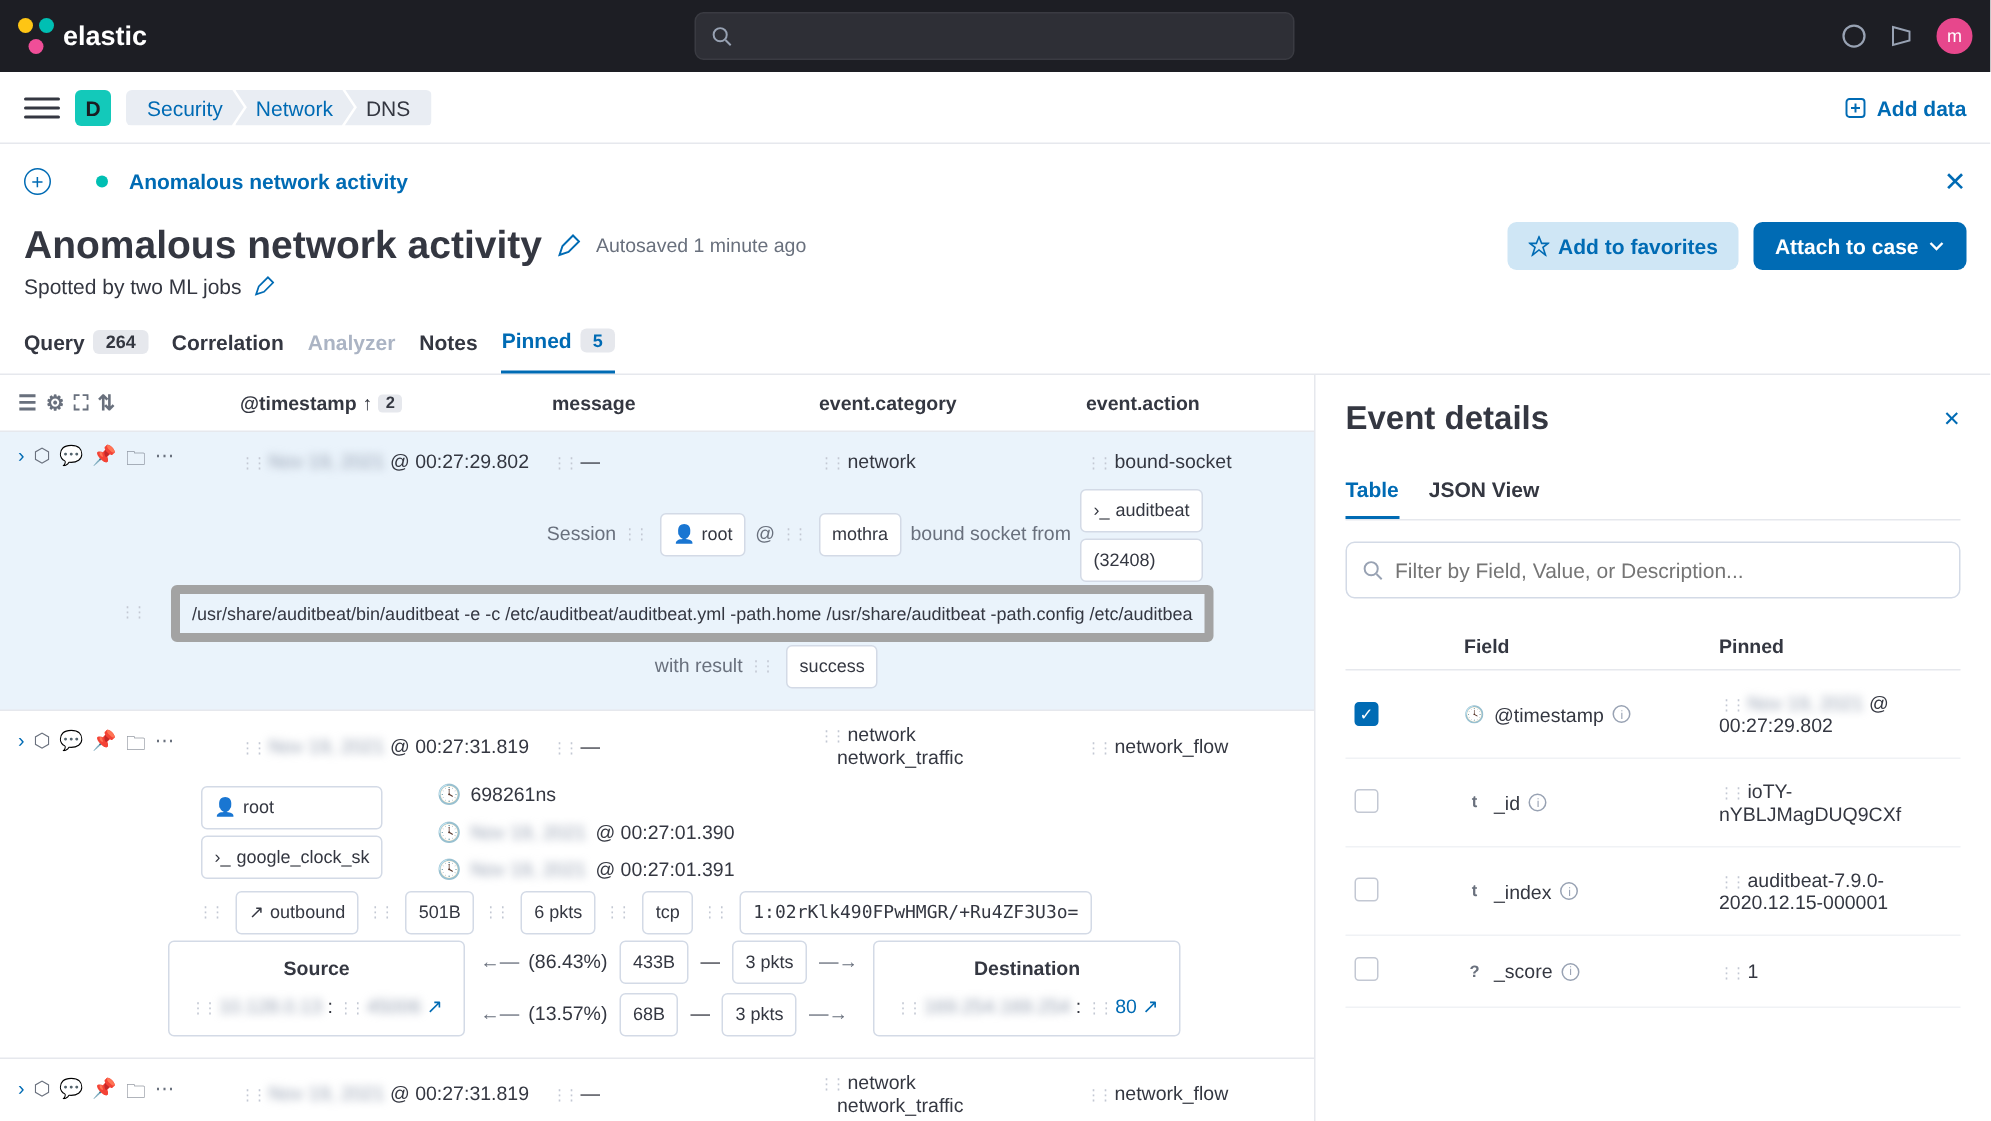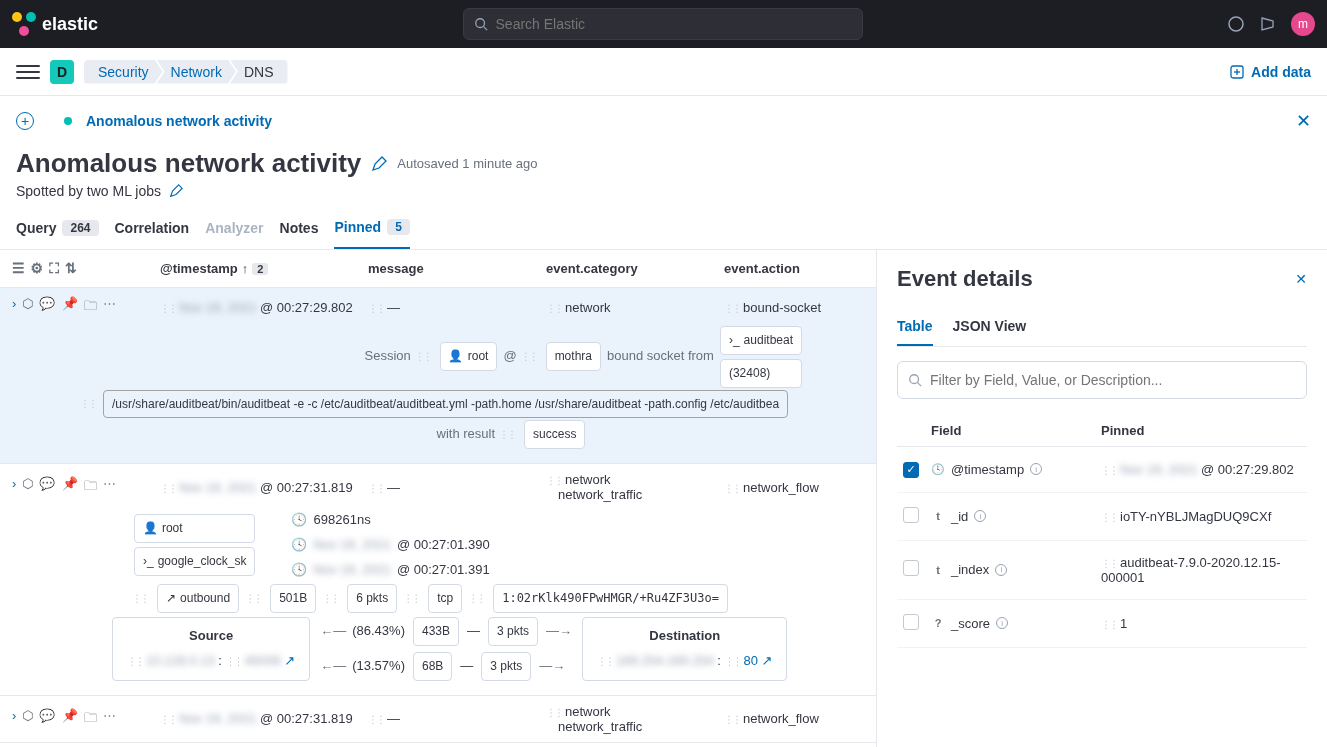--- a/index.html
+++ b/index.html
@@ -78,21 +78,21 @@
 .row-ts { flex:0 0 200px; color:#343741;}
 .row-ts .blur { filter:blur(3px); color:#98a2b3;}
 .row-msg { flex:0 0 170px;}
 .row-cat { flex:0 0 170px;}
 .row-act { flex:1;}
 .dotgrip { color:#c3c8d3; letter-spacing:-2px; font-size:10px; margin-right:3px;}
 .chip { display:inline-flex; align-items:center; gap:4px; border:1px solid #d3dae6; border-radius:4px; padding:2px 8px; margin:2px; font-size:12px; background:#fff;}
 .row-body { padding:6px 0 4px 148px; color:#343741; line-height:1.9;}
 .row-body .line { display:flex; align-items:center; flex-wrap:wrap; gap:4px;}
 .muted { color:#69707d;}
-.long-chip { display:inline-block; border:1px solid #a3a3a3; border-radius:4px; padding:2px 8px; font-size:12px; max-width:740px; white-space:nowrap; overflow:hidden; text-overflow:ellipsis;}
+.long-chip { display:inline-block; border:6px solid #a3a3a3; border-radius:4px; padding:2px 8px; font-size:12px; max-width:740px; white-space:nowrap; overflow:hidden; text-overflow:ellipsis;margin-left:11px;}
 .link-blue { color:#006bb4;}
 .src-dest-box { border:1px solid #d3dae6; border-radius:4px; padding:6px 14px; text-align:center; display:inline-block; min-width:170px;}
 .src-dest-box .hd{font-weight:600;}
 .flex-inline{display:inline-flex;align-items:center;gap:6px;}
 
 
 .table-footer { display:flex; align-items:center; padding:10px 12px; border-top:1px solid #e6e8ed; font-size:14px; color:#343741;}
 
 
 .details-head { display:flex; align-items:center; justify-content:space-between;gap:13px;}
@@ -101,21 +101,21 @@
 .dt-tab { padding:10px 0; font-weight:600; cursor:pointer;}
 .dt-tab.active { color:#006bb4; border-bottom:2px solid #006bb4;}
 .filter-box { margin-top:14px; border:1px solid #d3dae6; border-radius:6px; height:38px; display:flex; align-items:center; padding:0 10px; gap:8px; color:#98a2b3;}
 .filter-box input { border:none; outline:none; flex:1; font-size:14px;}
 .details-tbl { margin-top:16px;}
 .dt-head { display:flex; font-weight:700; padding:8px 6px; font-size:13px; border-bottom:1px solid #e6e8ed;}
 .dt-row { display:flex; align-items:center; padding:14px 6px; border-bottom:1px solid #f0f2f5; font-size:13px;}
 .dt-check { width:28px;}
 .checkbox { width:16px; height:16px; border:1px solid #c3c8d3; border-radius:3px; display:inline-flex; align-items:center; justify-content:center;}
 .checkbox.checked { background:#006bb4; border-color:#006bb4; color:#fff; font-size:11px;}
-.dt-field { flex:0 0 170px; display:flex; align-items:center; gap:6px;}
+.dt-field { flex:0 0 170px; display:flex; align-items:center; gap:6px;margin-left:45px;}
 .dt-value { flex:1;}
 .type-ic { width:14px; font-size:11px; color:#69707d; text-align:center; font-weight:700;}
 .info-ic { width:12px; height:12px; border:1px solid #98a2b3; border-radius:50%; font-size:8px; color:#98a2b3; display:inline-flex;align-items:center;justify-content:center;}
 .blur-sm { filter:blur(3px); color:#98a2b3;}
 
 svg { display:inline-block; vertical-align:middle;}
 </style>
 </head>
 <body>
 
@@ -125,21 +125,20 @@
         <span></span>
       </div>
     <span>elastic</span>
   </div>
   <div class="search-wrap">
     <div class="search-box">
       <svg width="14" height="14" viewBox="0 0 16 16">
           <circle cx="7" cy="7" r="5" fill="none" stroke="#98a2b3" stroke-width="1.5"></circle>
           <line x1="11" y1="11" x2="15" y2="15" stroke="#98a2b3" stroke-width="1.5"></line>
         </svg>
-      <input placeholder="Search Elastic" style="">
     </div>
   </div>
   <div class="topnav-right">
     <svg width="18" height="18" viewBox="0 0 18 18">
         <circle cx="9" cy="9" r="7" fill="none" stroke="#98a2b3" stroke-width="1.5"></circle>
       </svg>
     <svg width="18" height="18" viewBox="0 0 18 18">
         <path d="M3 3 L14 6 L14 12 L3 15 Z" fill="none" stroke="#98a2b3" stroke-width="1.3"></path>
       </svg>
     <div class="avatar">
@@ -187,20 +186,34 @@
           <path d="M2 14 L4 8 L11 1 L15 5 L8 12 Z" fill="none" stroke="#006bb4" stroke-width="1.3"></path>
         </svg>
       <span class="autosave">Autosaved 1 minute ago</span>
     </div>
     <div class="subtitle-row">
       <span>Spotted by two ML jobs</span>
       <svg width="14" height="14" viewBox="0 0 16 16" class="edit-icon">
           <path d="M2 14 L4 8 L11 1 L15 5 L8 12 Z" fill="none" stroke="#006bb4" stroke-width="1.3"></path>
         </svg>
     </div>
+  </div>
+  <div class="header-actions">
+    <button class="btn btn-fav">
+      <svg width="14" height="14" viewBox="0 0 16 16">
+          <path d="M8 1 L10 6 L15 6 L11 9 L13 15 L8 11 L3 15 L5 9 L1 6 L6 6 Z" fill="none" stroke="#006bb4" stroke-width="1.2"></path>
+        </svg>
+      <span>Add to favorites</span>
+    </button>
+    <button class="btn btn-attach">
+      <span>Attach to case</span>
+      <svg width="12" height="12" viewBox="0 0 12 12">
+          <path d="M2 4 L6 8 L10 4" fill="none" stroke="#fff" stroke-width="1.6"></path>
+        </svg>
+    </button>
   </div>
 </div>
 
 <div class="tabs">
   <div class="tab">
       <span>Query</span>
       <span class="pill">264</span>
     </div>
   <div class="tab">Correlation</div>
   <div class="tab disabled">Analyzer</div>

